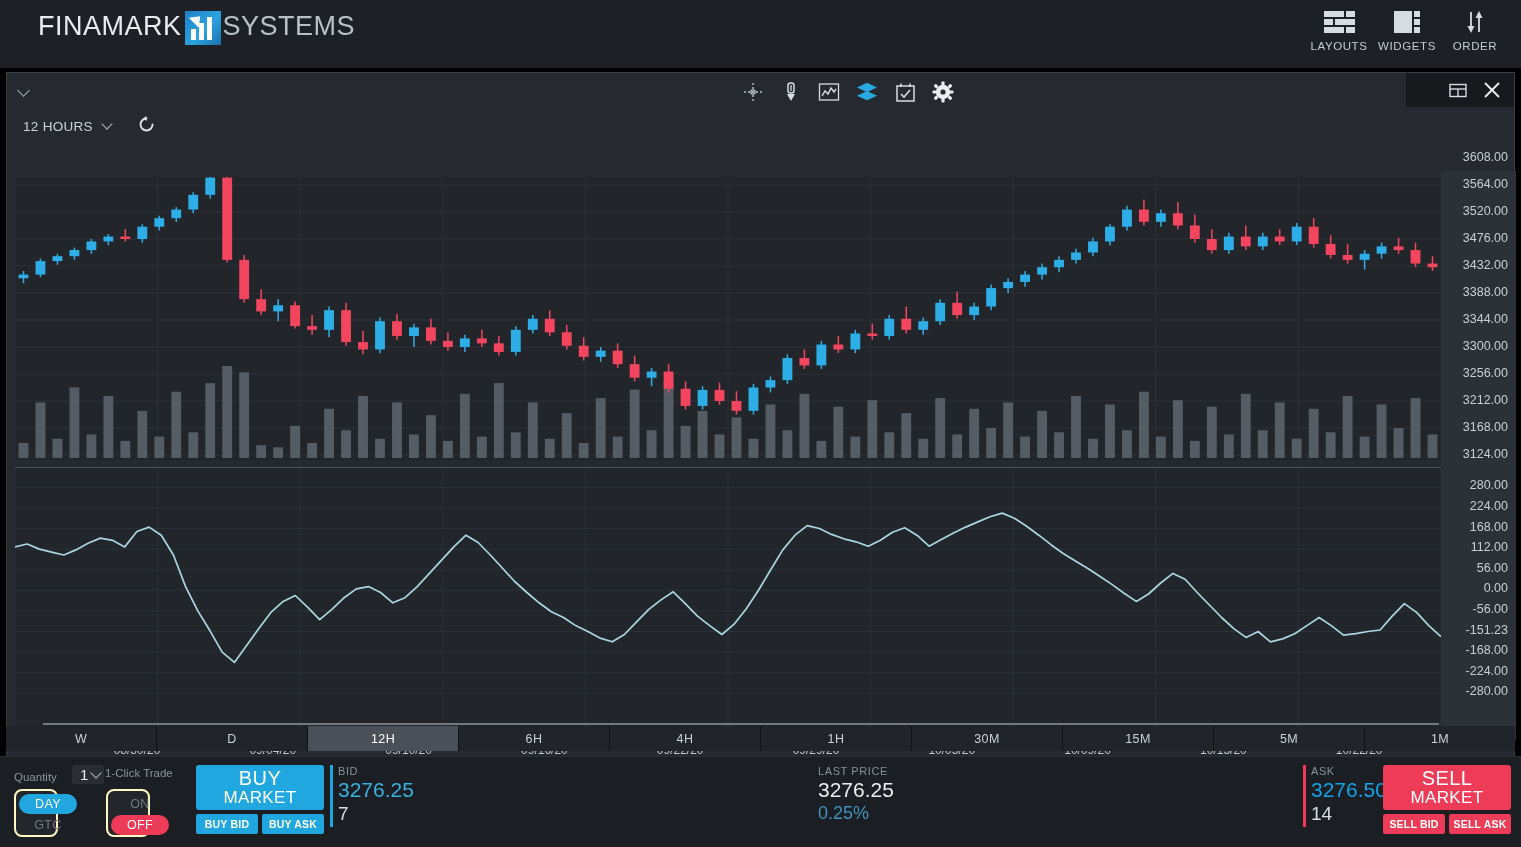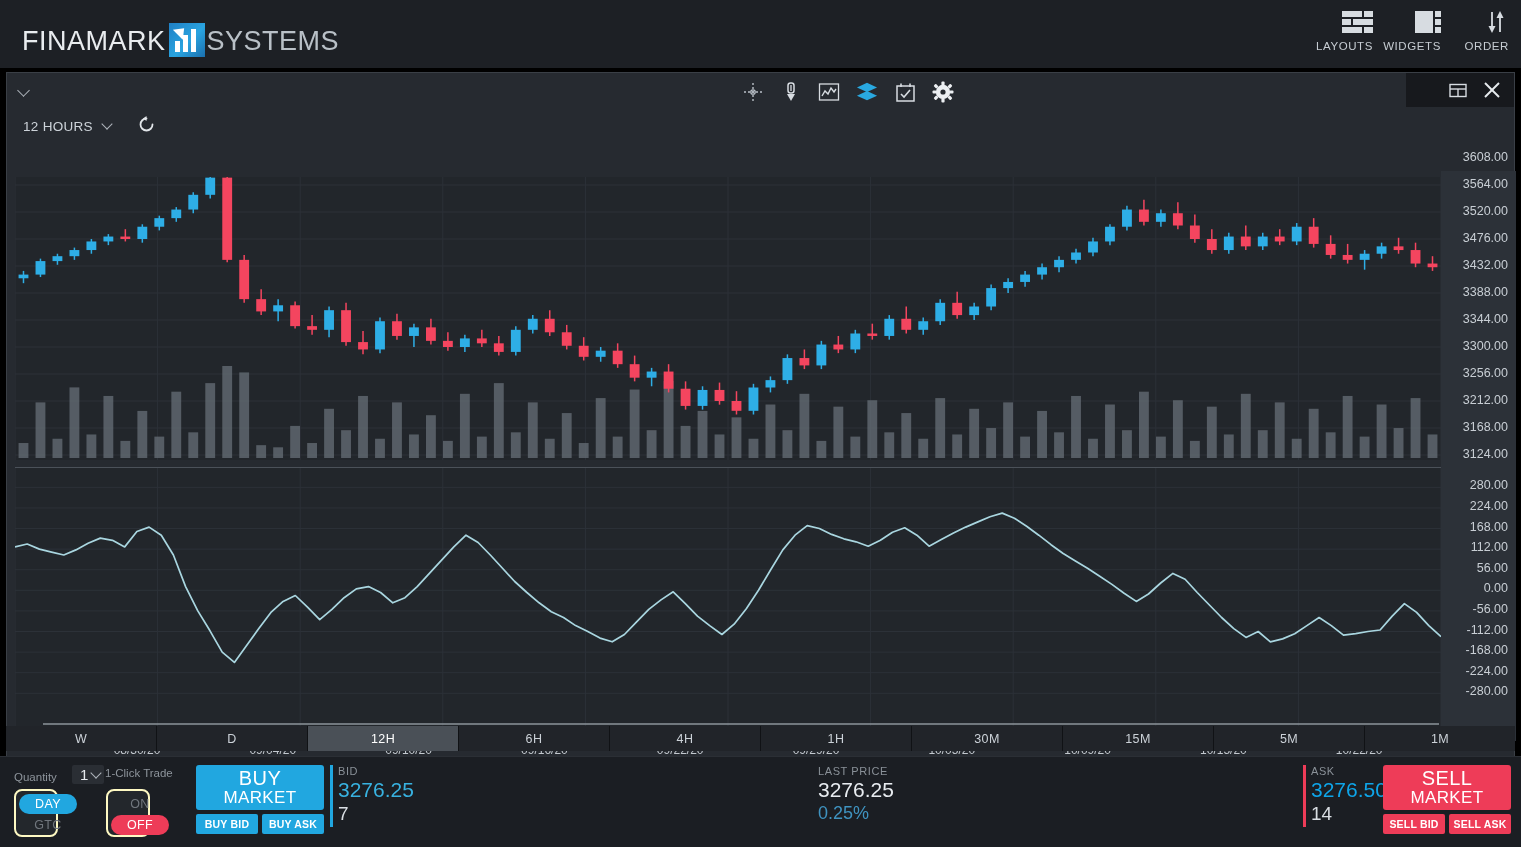--- a/index.html
+++ b/index.html
@@ -12,22 +12,22 @@
   }
 
   
   .app-header {
     position: absolute; top: 0; left: 0;
     width: 1521px; height: 68px;
     background: #1d2025;
     display: flex; align-items: center;
   }
   .logo-wrap {
-    display: flex; align-items: flex-end;
-    margin-left: 22px; height: 46px;
+    display: flex; align-items: flex-start;
+    margin-left: 38px; height: 46px;
   }
   .logo-text-a {
     font-size: 27px; letter-spacing: .5px; color: #e9ecef;
     font-weight: 400;
   }
   .logo-mark {
     width: 36px; height: 34px; margin: 0 2px 0 3px;
     background: linear-gradient(135deg,#1f7fc4 0%, #2aa4e0 55%, #1a6fae 100%);
     position: relative; overflow: hidden;
     display: inline-block;
@@ -47,21 +47,21 @@
   .logo-text-b {
     font-size: 27px; letter-spacing: .5px; color: #b9c0c7; font-weight: 300;
   }
 
   .header-actions {
     margin-left: auto; display: flex; align-items: flex-start;
     height: 100%; padding-top: 4px; margin-right: 12px;
   }
   .hdr-btn {
     width: 68px; display: flex; flex-direction: column;
-    align-items: flex-end; justify-content: flex-start;
+    align-items: center; justify-content: flex-start;
     cursor: pointer; padding-top: 3px;
   }
   .hdr-btn .glyph { height: 30px; display: flex; align-items: center; justify-content: center; }
   .hdr-btn .cap {
     font-size: 11.5px; color: #c6ccd2; letter-spacing: .6px;
     margin-top: 3px; white-space: nowrap;
   }
 
   
   .ic-layouts { display: grid; grid-template-columns: 9px 9px 9px; grid-template-rows: 6px 6px 6px; gap: 2px; }
@@ -710,21 +710,21 @@
           <div class="axis-lbl" style="top: 276px;">3124.00</div>
         </div>
       <div id="ind-axis-labels">
           <div class="axis-lbl" style="top: 307.355px;">280.00</div>
           <div class="axis-lbl" style="top: 327.948px;">224.00</div>
           <div class="axis-lbl" style="top: 348.542px;">168.00</div>
           <div class="axis-lbl" style="top: 369.135px;">112.00</div>
           <div class="axis-lbl" style="top: 389.729px;">56.00</div>
           <div class="axis-lbl" style="top: 410.323px;">0.00</div>
           <div class="axis-lbl" style="top: 430.916px;">-56.00</div>
-          <div class="axis-lbl" style="top: 451.51px;">-112.00</div>
+          <div class="axis-lbl" style="top: 451.51px;">-151.23</div>
           <div class="axis-lbl" style="top: 472.103px;">-168.00</div>
           <div class="axis-lbl" style="top: 492.697px;">-224.00</div>
           <div class="axis-lbl" style="top: 513.29px;">-280.00</div>
         </div>
     </div>
 
     <div class="date-axis">
       <div id="date-axis-labels">
           <div class="date-lbl" style="left: 122px; top: 0px;">08/30/20</div>
           <div class="date-lbl" style="left: 257.8px; top: 0px;">09/04/20</div>

